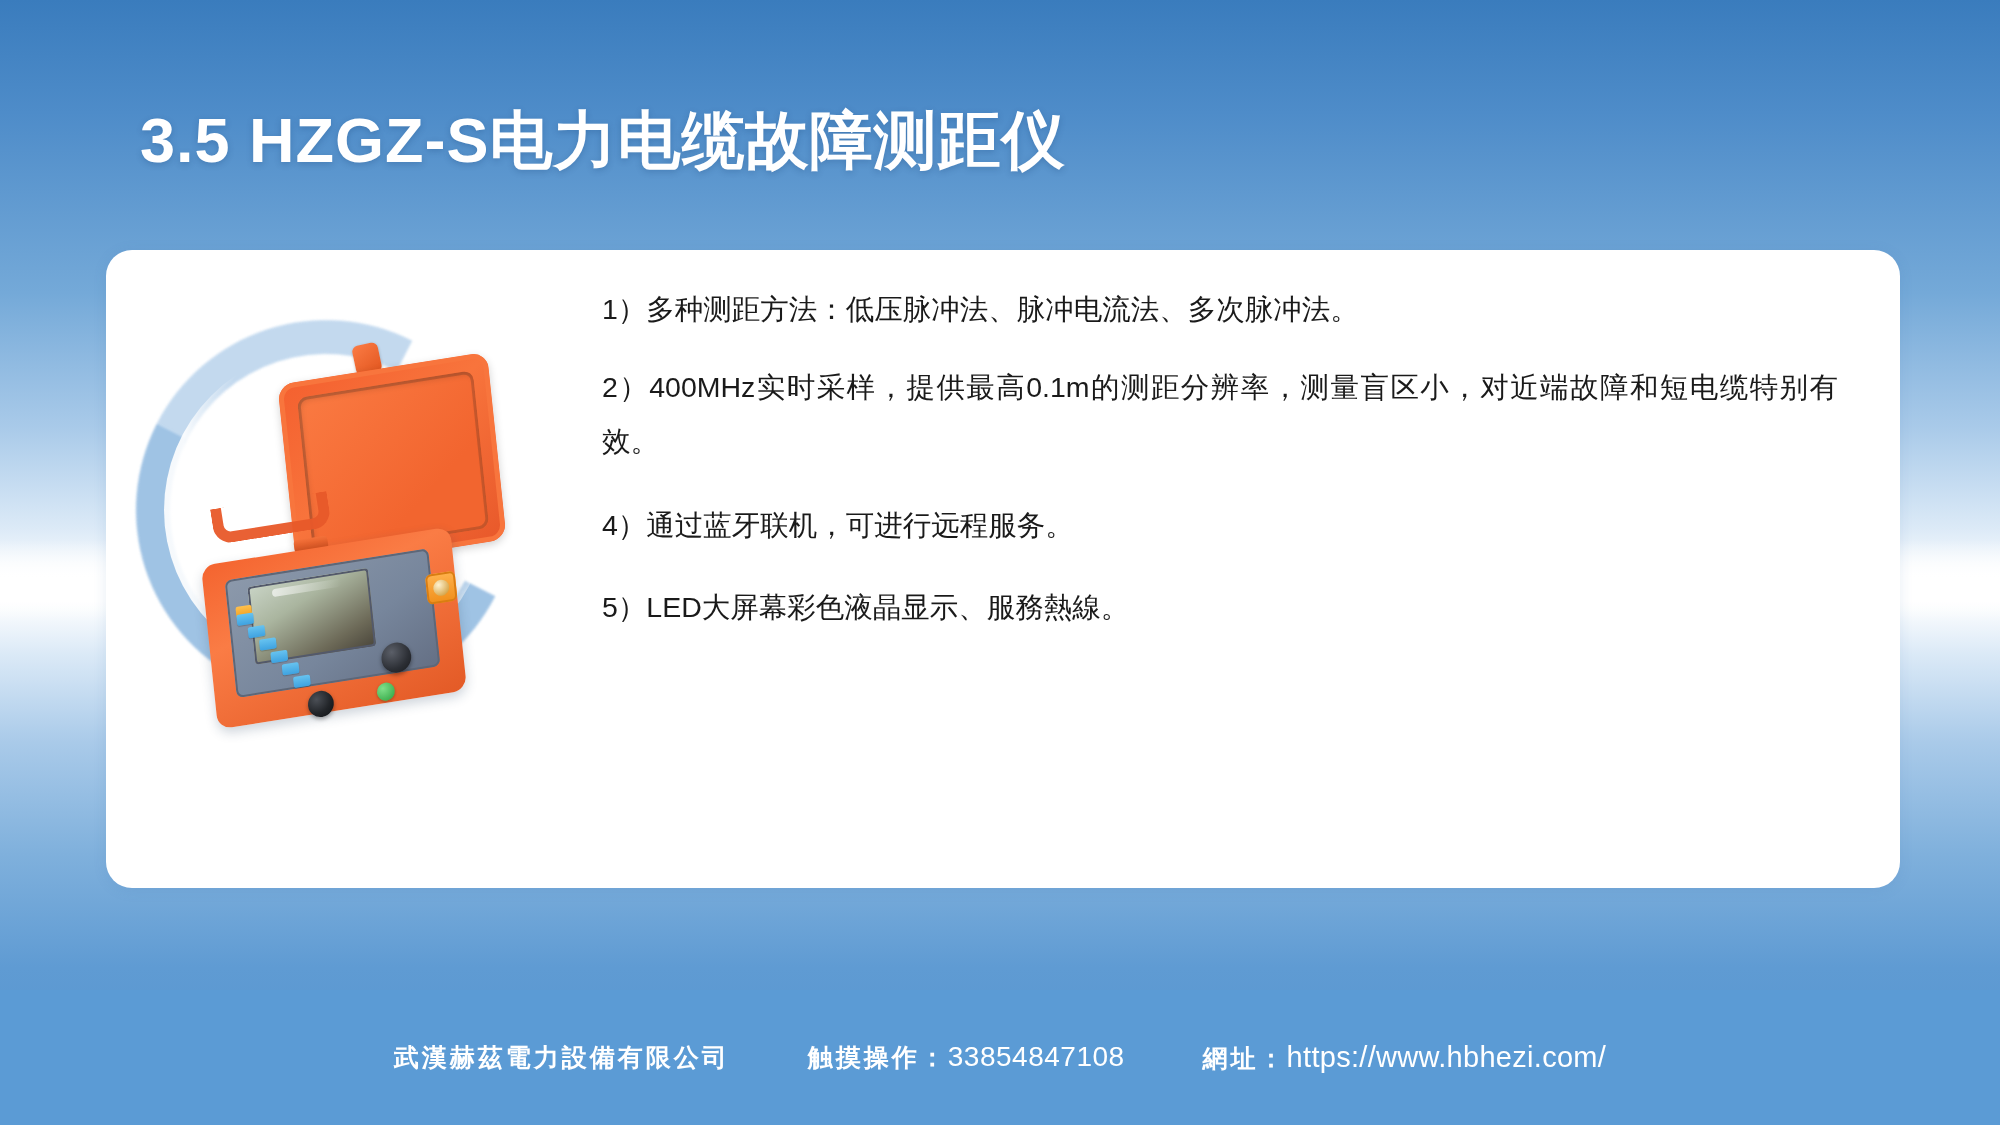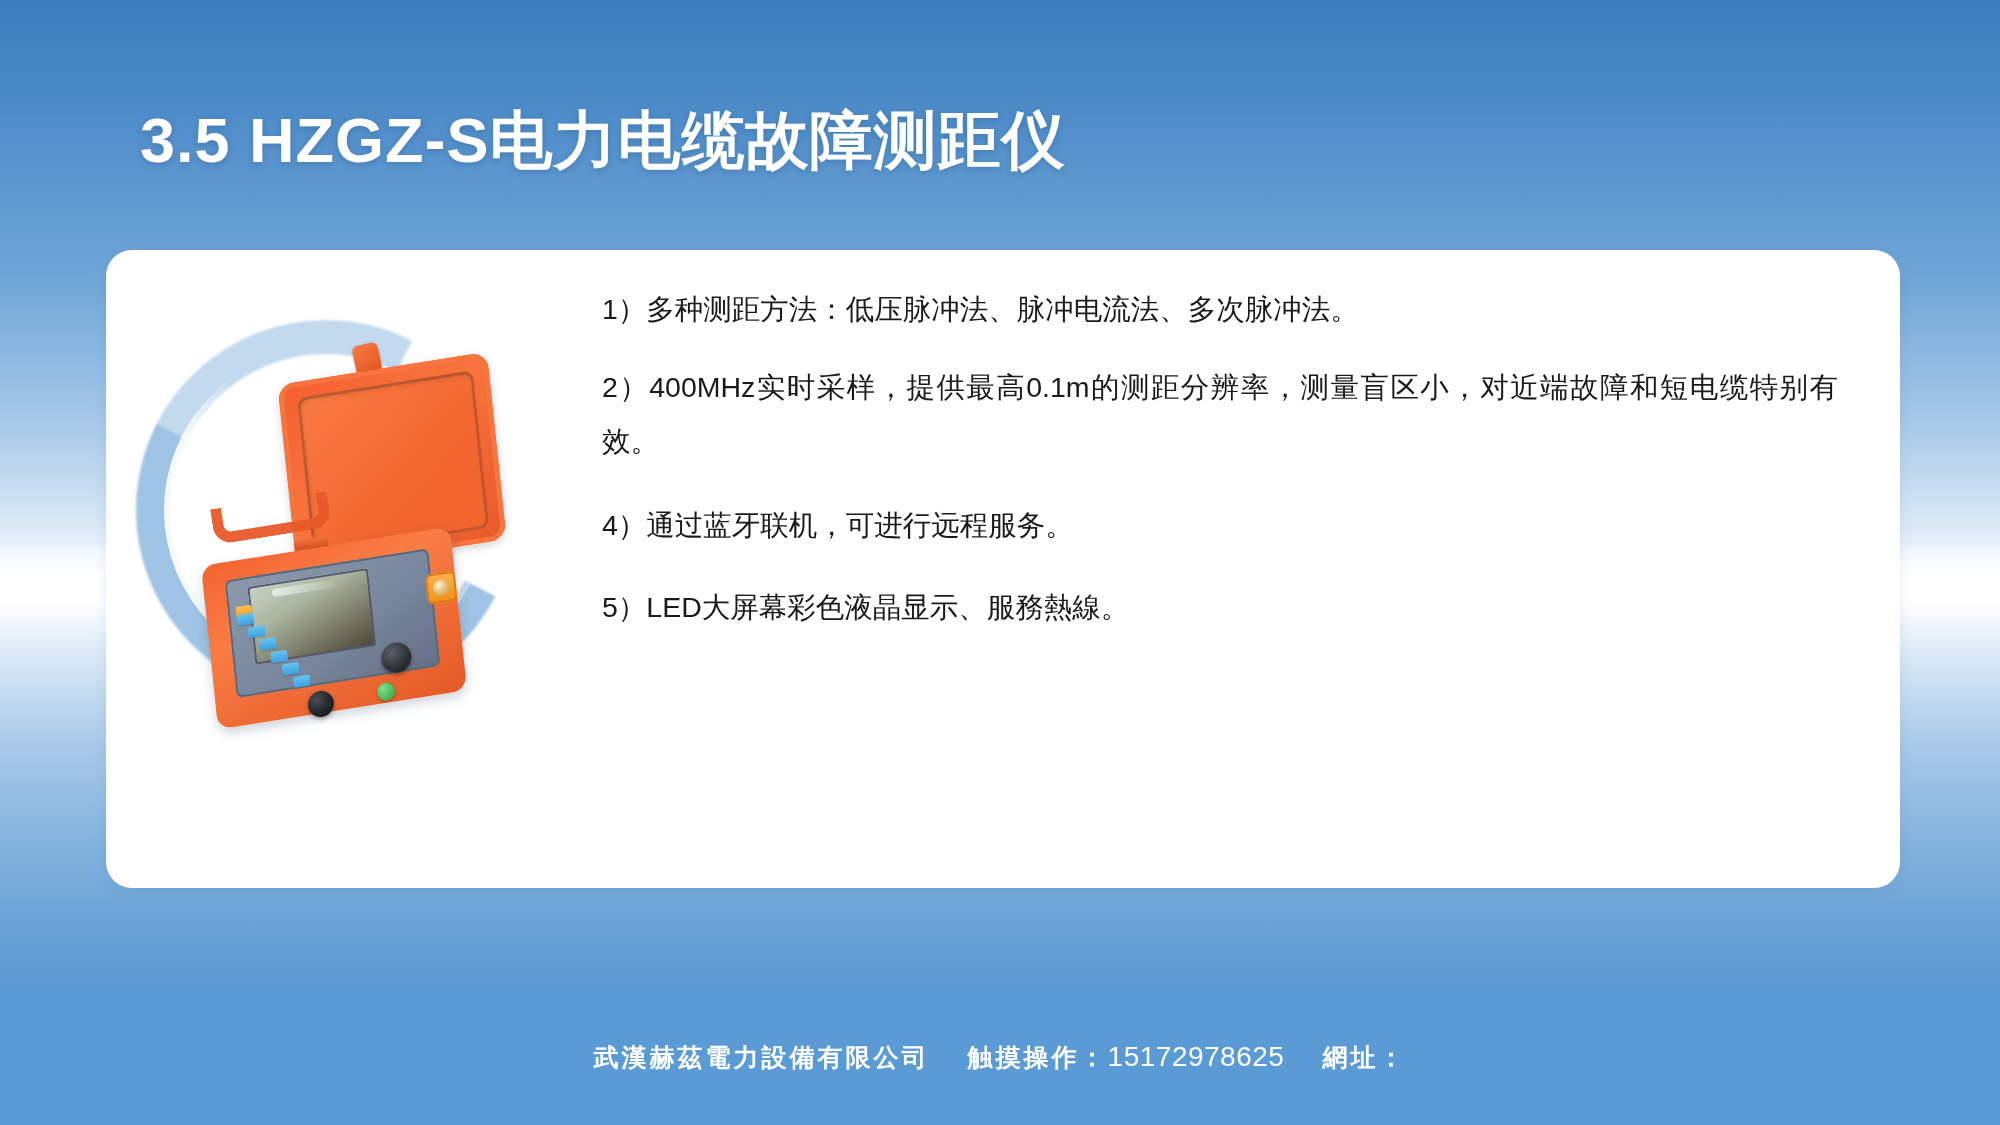--- a/index.html
+++ b/index.html
@@ -36,21 +36,21 @@
   }
 
   
   .footer-band {
     position:absolute; left:0; right:0; bottom:0; height:135px;
     background:#5b9bd5; z-index:2;
   }
   .footer-inner {
     position:absolute; left:0; right:0; bottom:0; height:135px;
     display:flex; align-items:center; justify-content:center;
-    gap:38px; z-index:6;
+    gap:78px; z-index:6;
     color:#ffffff;
   }
   .f-item { display:flex; align-items:baseline; white-space:nowrap; }
   .f-cn {
     font-family:"DejaVu Serif","Liberation Serif",serif;
     font-weight:bold; font-size:25px; letter-spacing:3px;
   }
   .f-num {
     font-family:"Liberation Sans",sans-serif;
     font-size:28px; letter-spacing:.5px;
@@ -307,18 +307,19 @@
 
   </div>
 </div>
 
 <div class="footer-inner">
   <div class="f-item">
     <span class="f-cn">武漢赫茲電力設備有限公司</span>
   </div>
   <div class="f-item">
     <span class="f-cn">触摸操作：</span>
-    <span class="f-num">15172978625</span>
+    <span class="f-num">33854847108</span>
   </div>
   <div class="f-item">
     <span class="f-cn">網址：</span>
+    <span class="f-url">https://www.hbhezi.com/</span>
   </div>
 </div>
 
 </body></html>

